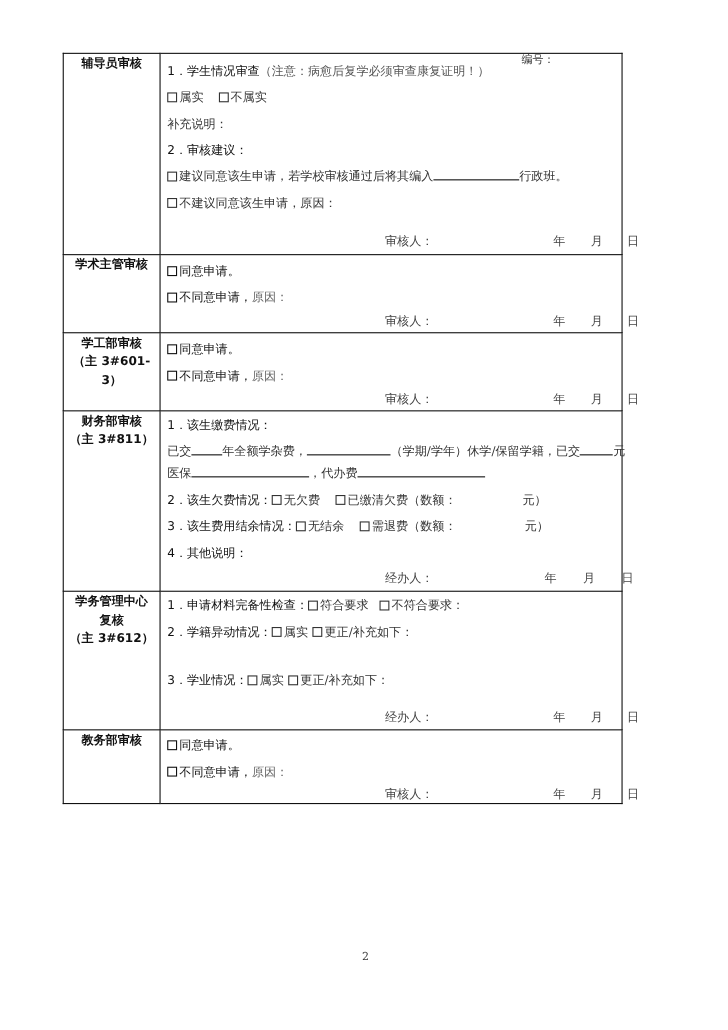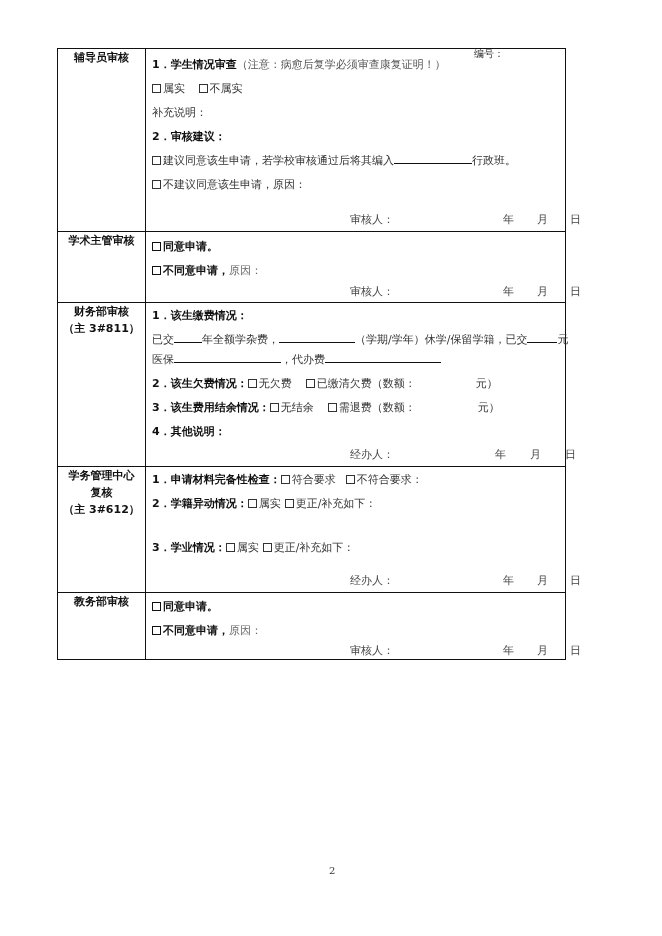--- a/index.html
+++ b/index.html
@@ -4,21 +4,21 @@
   <style>
     * { box-sizing: border-box; margin: 0; padding: 0; }
     html, body { width: 662px; height: 936px; background: #ffffff; }
     body { position: relative; font-family: "DejaVu Serif", "Liberation Serif", serif; color: #222; font-size: 11px; }
     .serial { position: absolute; left: 474px; top: 47px; font-size: 10px; color: #333; }
     table.form { position: absolute; left: 57px; top: 48px; width: 509px; border-collapse: collapse; table-layout: fixed; }
     table.form td { border: 1.2px solid #111; vertical-align: top; }
     td.label { width: 88px; text-align: center; vertical-align: middle; font-family: "DejaVu Sans", "Liberation Sans", sans-serif; font-weight: bold; font-size: 11px; line-height: 17px; color: #111; }
     td.content { padding: 6px 0 0 6px; position: relative; }
     .line { height: 24px; line-height: 24px; white-space: nowrap; color: #333; font-size: 11px; }
-    .b { font-family: "DejaVu Sans", "Liberation Sans", sans-serif; font-weight: bold; color: #111; }
+    .b { font-family: "DejaVu Sans", "Liberation Sans", sans-serif; font-weight: normal; color: #111; }
     .note { color: #555; }
     .gray { color: #666; }
     .blank { display: inline-block; border-bottom: 1px solid #111; height: 14px; vertical-align: baseline; }
     .sign { position: relative; height: 22px; line-height: 22px; color: #444; }
     .sign .who { position: absolute; left: 198px; text-align: center; }
     .sign .y { position: absolute; left: 351px; }
     .sign .m { position: absolute; left: 385px; }
     .sign .d { position: absolute; left: 418px; }
     .sign.jb .y { left: 343px; }
     .sign.jb .m { left: 378px; }
@@ -68,20 +68,36 @@
       <div class="line"><span class="bbox"></span><span class="b">不同意申请，</span><span class="gray">原因：</span></div>
       <div class="sign" style="height:18px;line-height:18px;">
         <span class="who">审核人：</span>
         <span class="y">年</span>
         <span class="m">月</span>
         <span class="d">日</span>
       </div>
     </td>
   </tr>
 
+  <tr style="height:71px;">
+    <td class="label">
+      <div>学工部审核</div>
+      <div>（主 3#601-3）</div>
+    </td>
+    <td class="content" style="padding-top:3px;">
+      <div class="line b"><span class="bbox"></span><span>同意申请。</span></div>
+      <div class="line"><span class="bbox"></span><span class="b">不同意申请，</span><span class="gray">原因：</span></div>
+      <div class="sign" style="height:18px;line-height:18px;">
+        <span class="who">审核人：</span>
+        <span class="y">年</span>
+        <span class="m">月</span>
+        <span class="d">日</span>
+      </div>
+    </td>
+  </tr>
 
   <tr style="height:162px;">
     <td class="label">
       <div>财务部审核</div>
       <div>（主 3#811）</div>
     </td>
     <td class="content" style="padding-top:1px;">
       <div class="line b">1．该生缴费情况：</div>
       <div class="line">
         <span>已交</span><span class="blank" style="width:28px;"></span><span>年全额学杂费，</span><span class="blank" style="width:76px;"></span><span>（学期/学年）休学/保留学籍，已交</span><span class="blank" style="width:30px;"></span><span>元</span>

